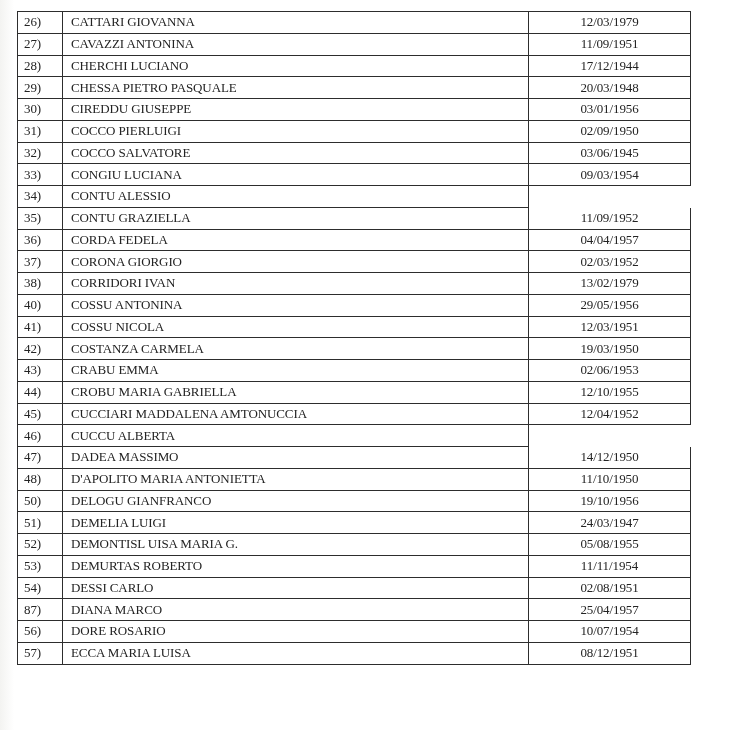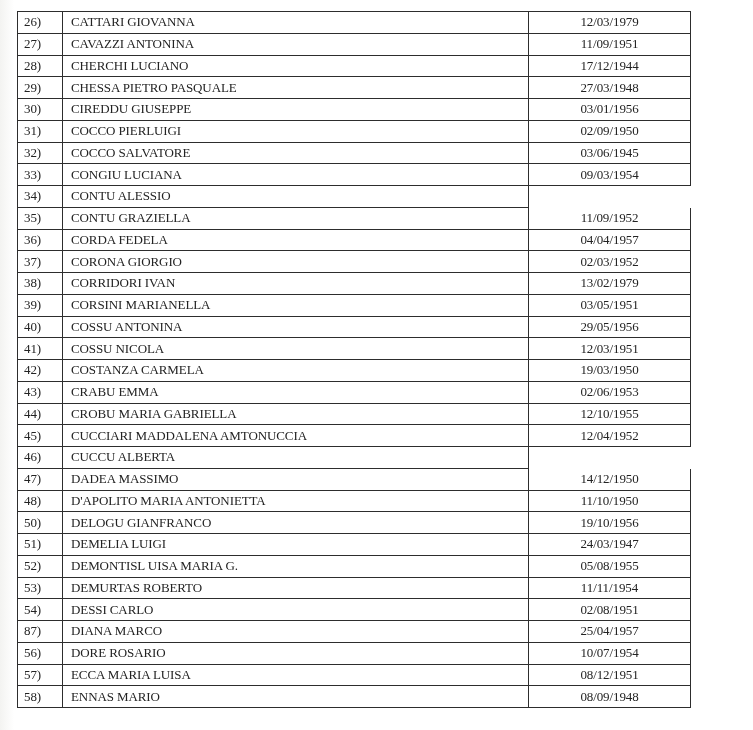--- a/index.html
+++ b/index.html
@@ -76,21 +76,21 @@
 
       <div class="row">
         <div class="cell num">28)</div>
         <div class="cell name">CHERCHI LUCIANO</div>
         <div class="cell date">17/12/1944</div>
       </div>
 
       <div class="row">
         <div class="cell num">29)</div>
         <div class="cell name">CHESSA PIETRO PASQUALE</div>
-        <div class="cell date">27/03/1948</div>
+        <div class="cell date">20/03/1948</div>
       </div>
 
       <div class="row">
         <div class="cell num">30)</div>
         <div class="cell name">CIREDDU GIUSEPPE</div>
         <div class="cell date">03/01/1956</div>
       </div>
 
       <div class="row">
         <div class="cell num">31)</div>
@@ -132,25 +132,20 @@
         <div class="cell name">CORONA GIORGIO</div>
         <div class="cell date">02/03/1952</div>
       </div>
 
       <div class="row">
         <div class="cell num">38)</div>
         <div class="cell name">CORRIDORI IVAN</div>
         <div class="cell date">13/02/1979</div>
       </div>
 
-      <div class="row">
-        <div class="cell num">39)</div>
-        <div class="cell name">CORSINI MARIANELLA</div>
-        <div class="cell date">03/05/1951</div>
-      </div>
 
       <div class="row">
         <div class="cell num">40)</div>
         <div class="cell name">COSSU ANTONINA</div>
         <div class="cell date">29/05/1956</div>
       </div>
 
       <div class="row">
         <div class="cell num">41)</div>
         <div class="cell name">COSSU NICOLA</div>
@@ -240,19 +235,14 @@
         <div class="cell name">DORE ROSARIO</div>
         <div class="cell date">10/07/1954</div>
       </div>
 
       <div class="row">
         <div class="cell num">57)</div>
         <div class="cell name">ECCA MARIA LUISA</div>
         <div class="cell date">08/12/1951</div>
       </div>
 
-      <div class="row">
-        <div class="cell num">58)</div>
-        <div class="cell name">ENNAS MARIO</div>
-        <div class="cell date">08/09/1948</div>
-      </div>
     </div>
 </div>
 
 </body></html>

